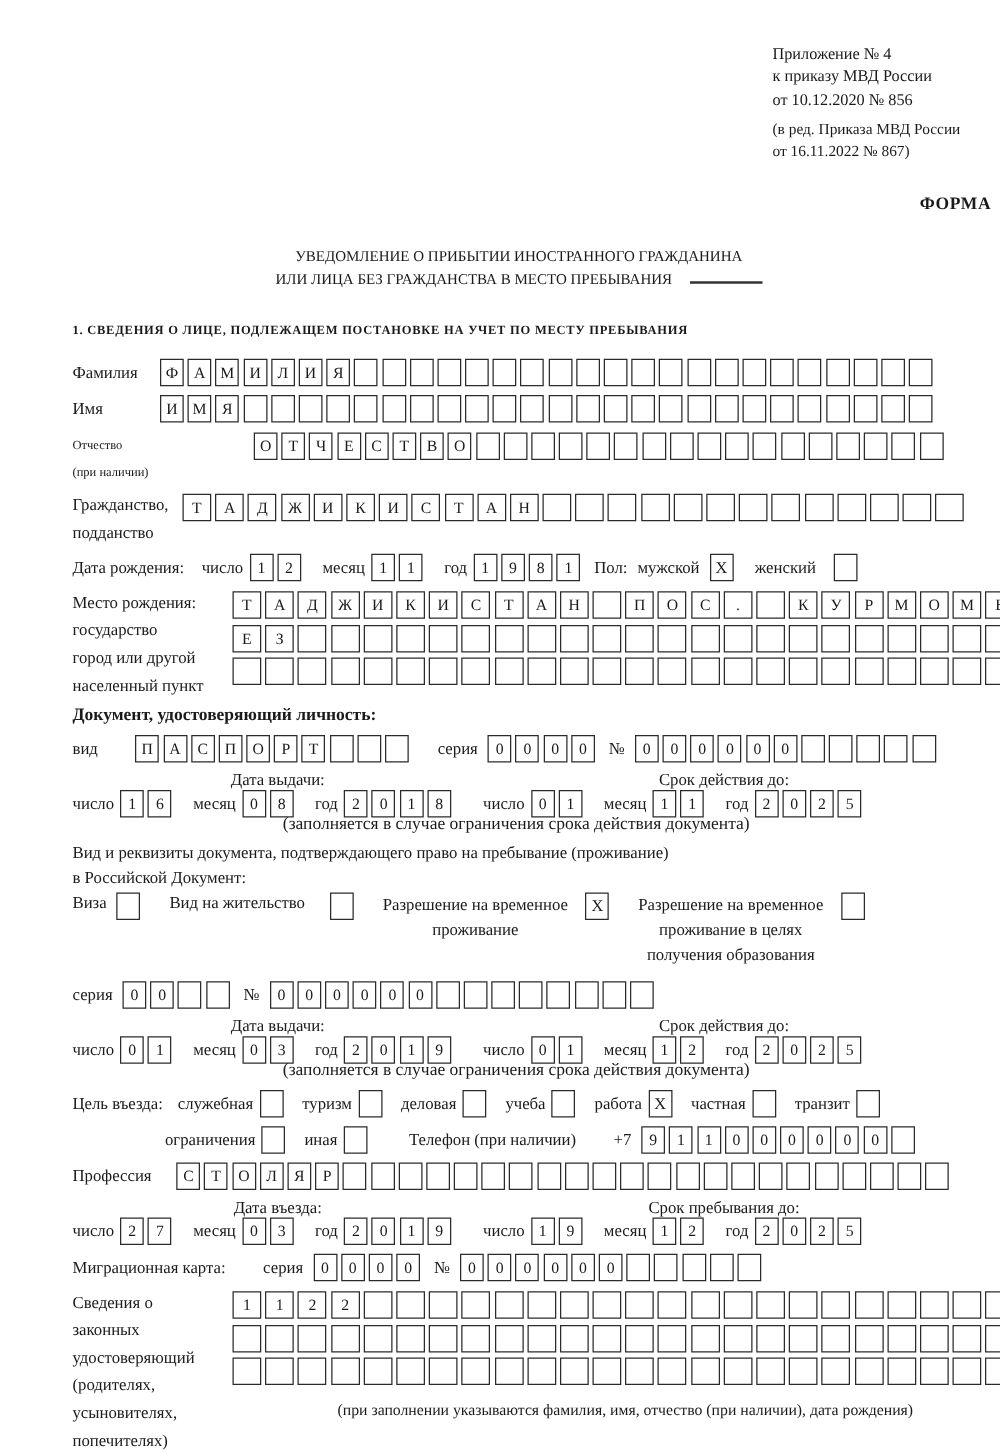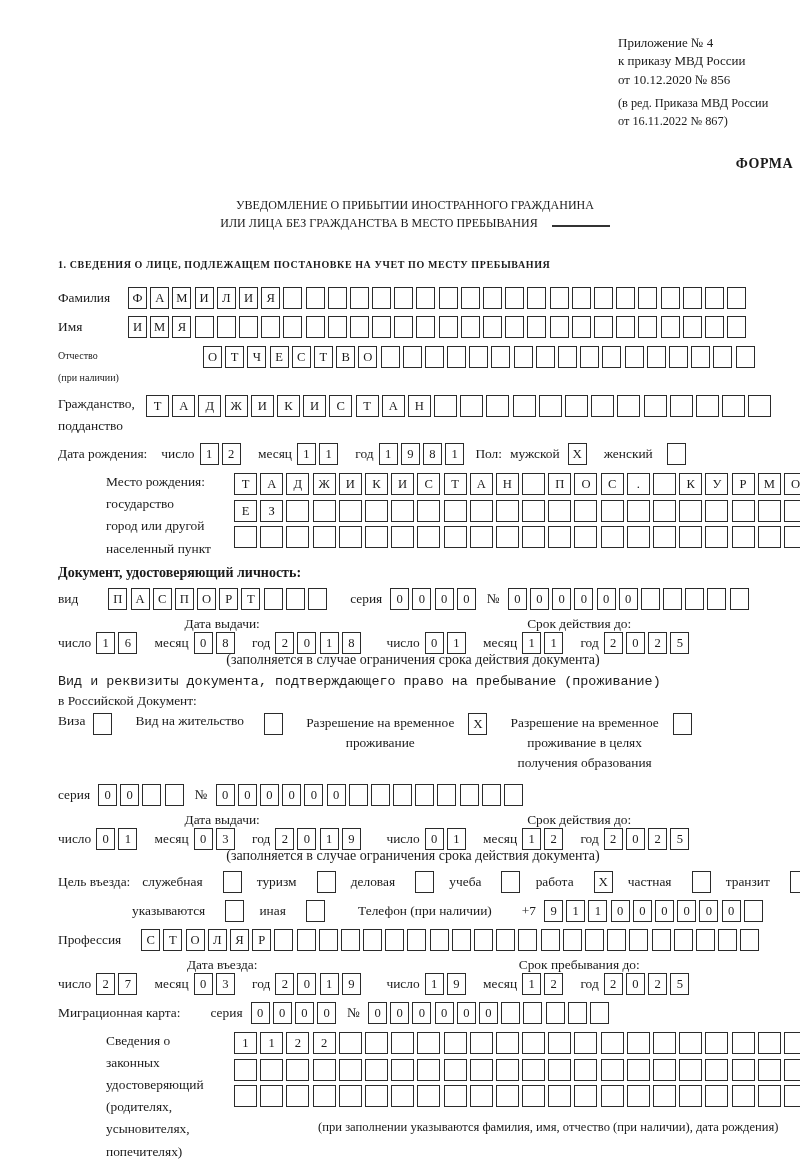--- a/index.html
+++ b/index.html
@@ -26,21 +26,21 @@
   .formbody { margin-top: 16px; font-size: 13.4px; }
 
   .row { display: flex; align-items: center; margin-bottom: 5px; min-height: 24px; }
   .row.top { align-items: flex-start; }
 
   .lbl { white-space: nowrap; }
   .lbl-block { display: block; line-height: 1.65; }
   .w70  { width: 70px;  flex: none; }
   .w88  { width: 88px;  flex: none; }
   .w145 { width: 145px; flex: none; }
-  .w128 { width: 128px; flex: none; margin-left: 48px; }
+  .w128 { width: 128px; flex: none; }
   .note-line { font-size: 10px; }
 
   .cells { display: inline-flex; }
   .cell {
     display: inline-block; width: 17px; height: 20px;
     border: 1.4px solid #2b2b2b; margin-right: 3.2px;
     text-align: center; font-size: 12.6px; line-height: 20px;
     font-family: "Liberation Serif", serif; flex: none;
   }
   .wide .cell { width: 21px; }
@@ -53,21 +53,21 @@
 
   .halfrow { display: flex; }
   .half-l { width: 46%; text-align: center; }
   .half-r { width: 54%; text-align: center; }
   .datehalves { display: flex; align-items: center; }
   .dh-l { width: 46%; }
   .dh-r { width: 54%; }
   .small-note { font-size: 14px; text-align: center; padding-right: 4px; margin-top: -2px; margin-bottom: 6px; }
   .doc-heading { text-align: left; font-weight: bold; font-size: 14px; margin: 4px 0 6px 0; }
 
-  .cg { display: inline-flex; align-items: center; gap: 15px; }
+  .cg { display: inline-flex; align-items: center; }
   .cg .cg-lbl { margin: 0 5px 0 12px; white-space: nowrap; }
 
   .visa-row { display: flex; align-items: flex-start; margin: 4px 0 10px 0; }
   .visa-item { display: flex; align-items: flex-start; }
   .visa-text { text-align: center; line-height: 1.5; }
   .mt2 { margin-top: 2px; }
 
   .indent { margin-left: 62px; }
   .gap8 { width: 8px; flex: none; } .gap14 { width: 14px; flex: none; }
   .gap20 { width: 20px; flex: none; } .gap30 { width: 30px; flex: none; }
@@ -429,21 +429,21 @@
           <span class="dsep"></span>
           <span class="dlabel">год</span>
           <span class="cell">2</span>
           <span class="cell">0</span>
           <span class="cell">2</span>
           <span class="cell">5</span>
         </span>
     </div>
     <div class="small-note">(заполняется в случае ограничения срока действия документа)</div>
 
-    <div style="margin-bottom:4px;font-family:Liberation Mono, monospace;">Вид и реквизиты документа, подтверждающего право на пребывание (проживание)</div>
+    <div style="margin-bottom:4px;">Вид и реквизиты документа, подтверждающего право на пребывание (проживание)</div>
     <div style="margin-bottom:4px;">в Российской Документ:</div>
 
     <div class="visa-row">
       <span class="visa-item">
         <span class="lbl">Виза</span>
         <span class="gap8"></span>
         <span class="cell checkbox"></span>
       </span>
       <span class="gap20"></span>
       <span class="visa-item">
@@ -570,21 +570,21 @@
           <span class="cg">
             <span class="cg-lbl">транзит</span>
             <span class="cell checkbox"></span>
           </span>
         </span>
     </div>
 
     <div class="row indent">
       <span style="display:inline-flex;align-items:center;">
           <span class="cg">
-            <span class="cg-lbl">указываются</span>
+            <span class="cg-lbl">ограничения</span>
             <span class="cell checkbox"></span>
           </span>
           <span class="cg">
             <span class="cg-lbl">иная</span>
             <span class="cell checkbox"></span>
           </span>
         </span>
       <span class="gap30"></span>
       <span class="lbl">Телефон (при наличии)</span>
       <span class="gap30"></span>

